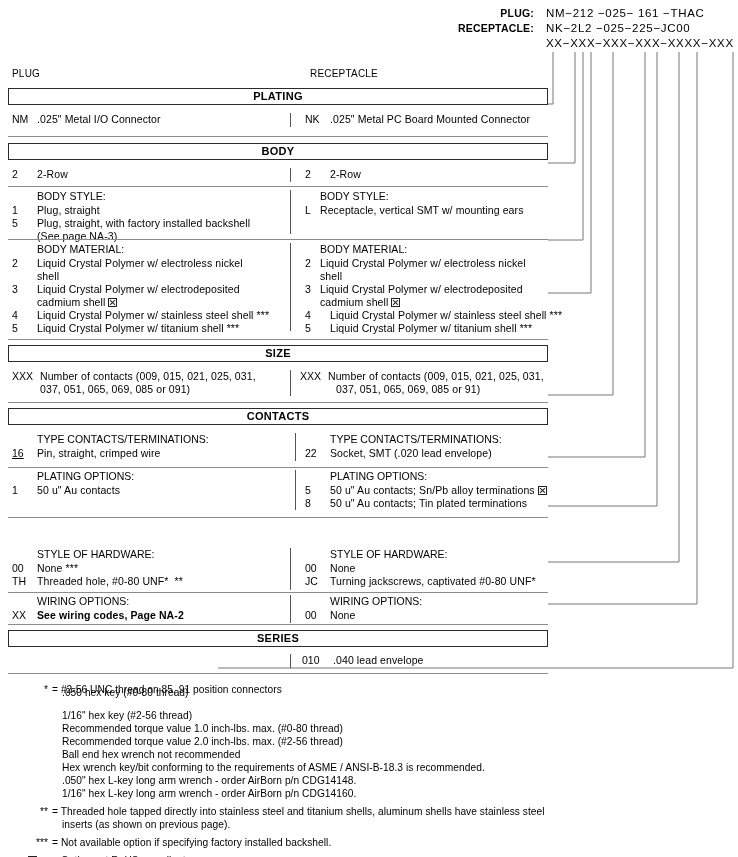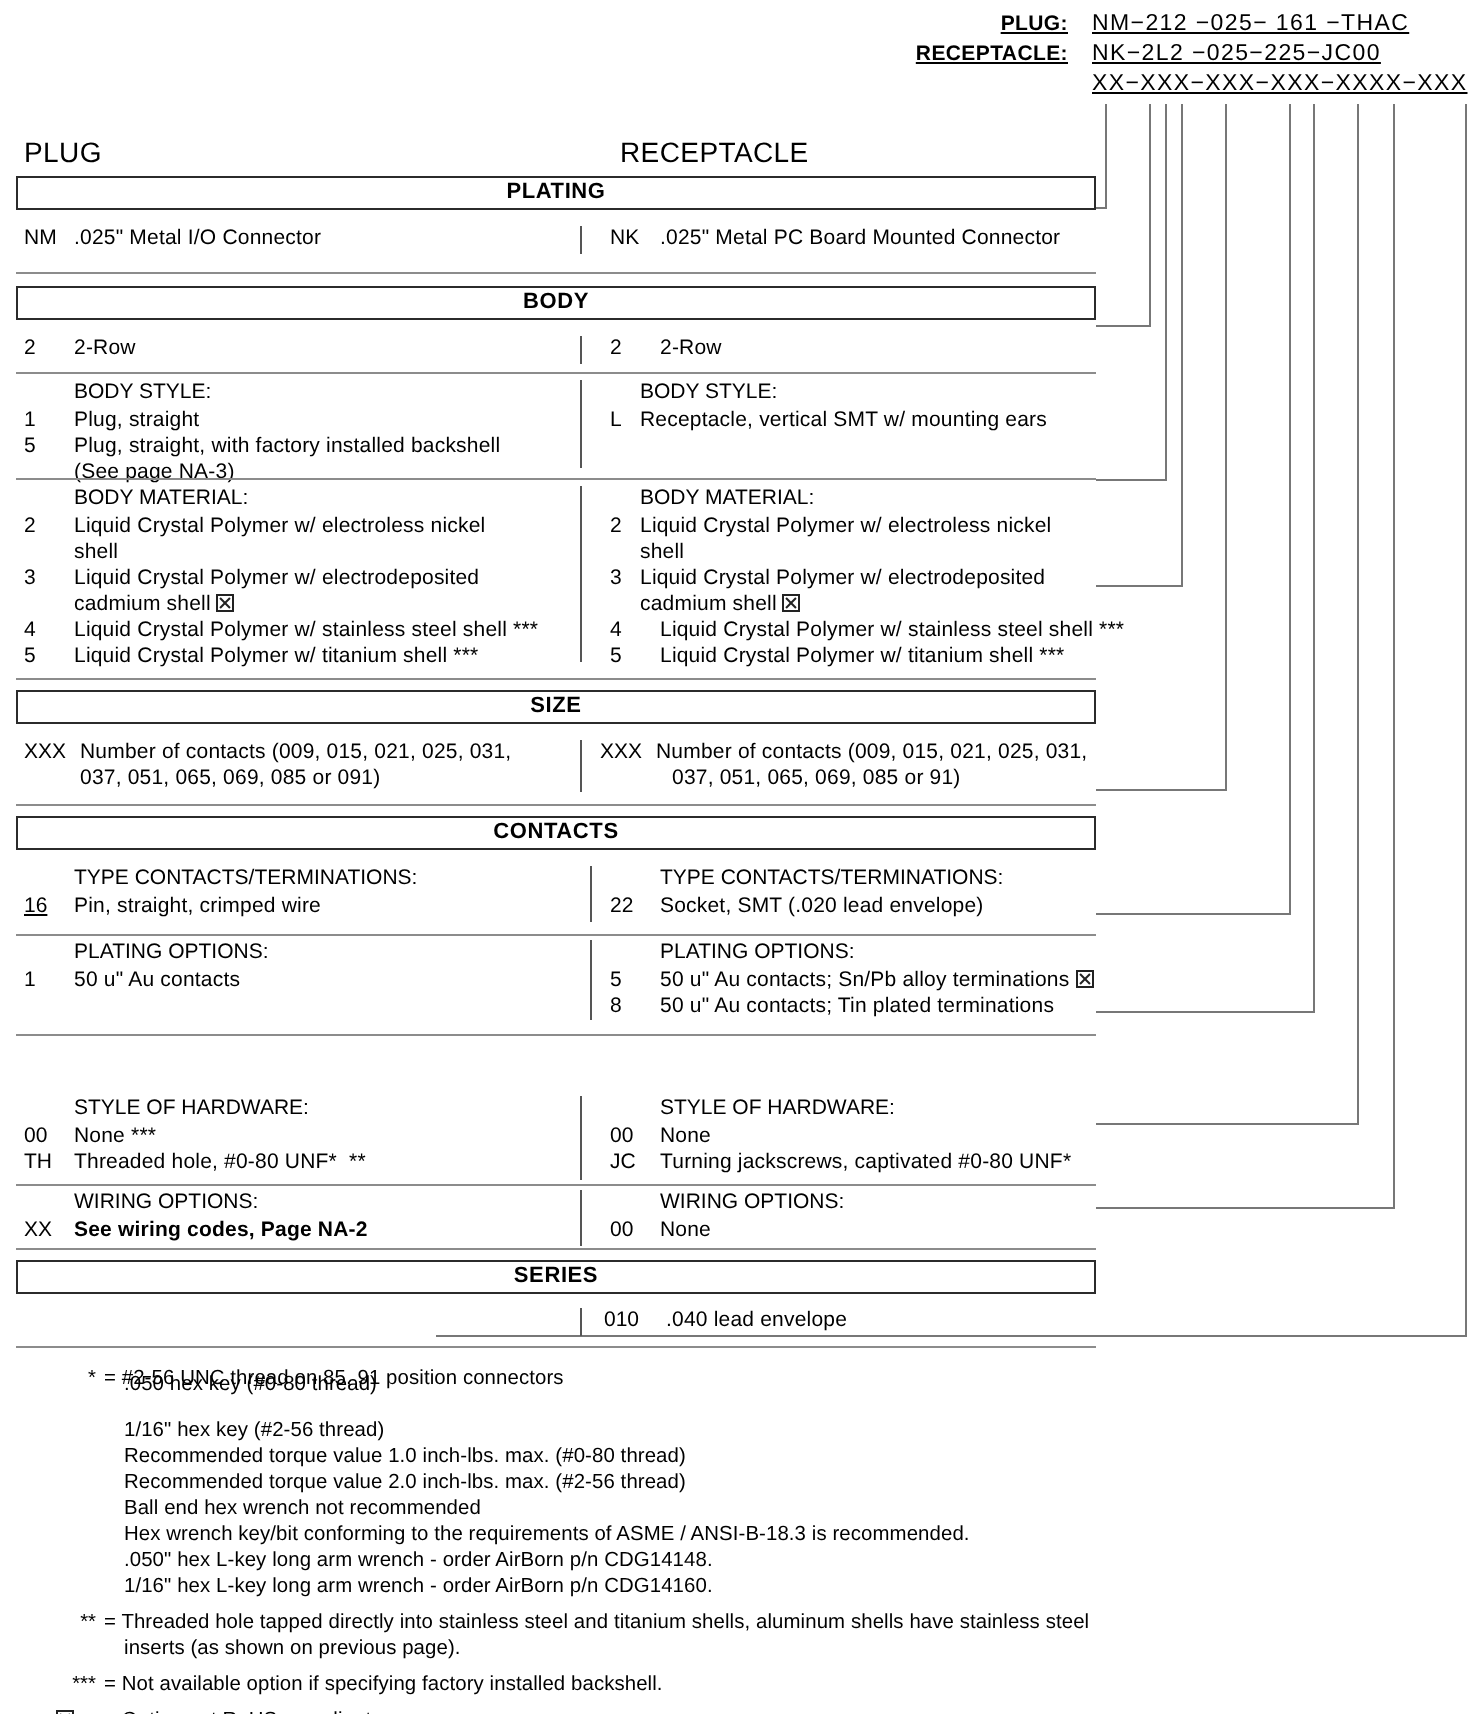--- a/index.html
+++ b/index.html
@@ -19,24 +19,23 @@
 
   
   .pn-block {
     position: absolute;
     top: 4px;
     left: 430px;
     width: 308px;
   }
   .pn-row {
     display: flex;
-    align-items: center;
+    align-items: flex-end;
     height: 15px;
     white-space: pre;
-    text-decoration: underline;
   }
   .pn-label {
     width: 104px;
     text-align: right;
     font-weight: bold;
     font-size: 10.5px;
     letter-spacing: 0.2px;
   }
   .pn-value {
     padding-left: 12px;
@@ -45,21 +44,21 @@
   }
   .pn-mask {
     padding-left: 12px;
     font-size: 11.5px;
     letter-spacing: 0.7px;
   }
 
   
   .col-caption {
     position: absolute;
-    font-size: 14px;
+    font-size: 10px;
     letter-spacing: 0.2px;
   }
   .cap-plug  { left: 12px;  top: 68px; }
   .cap-recep { left: 310px; top: 68px; }
 
   
   .sheet {
     position: absolute;
     left: 0;
     top: 0;

